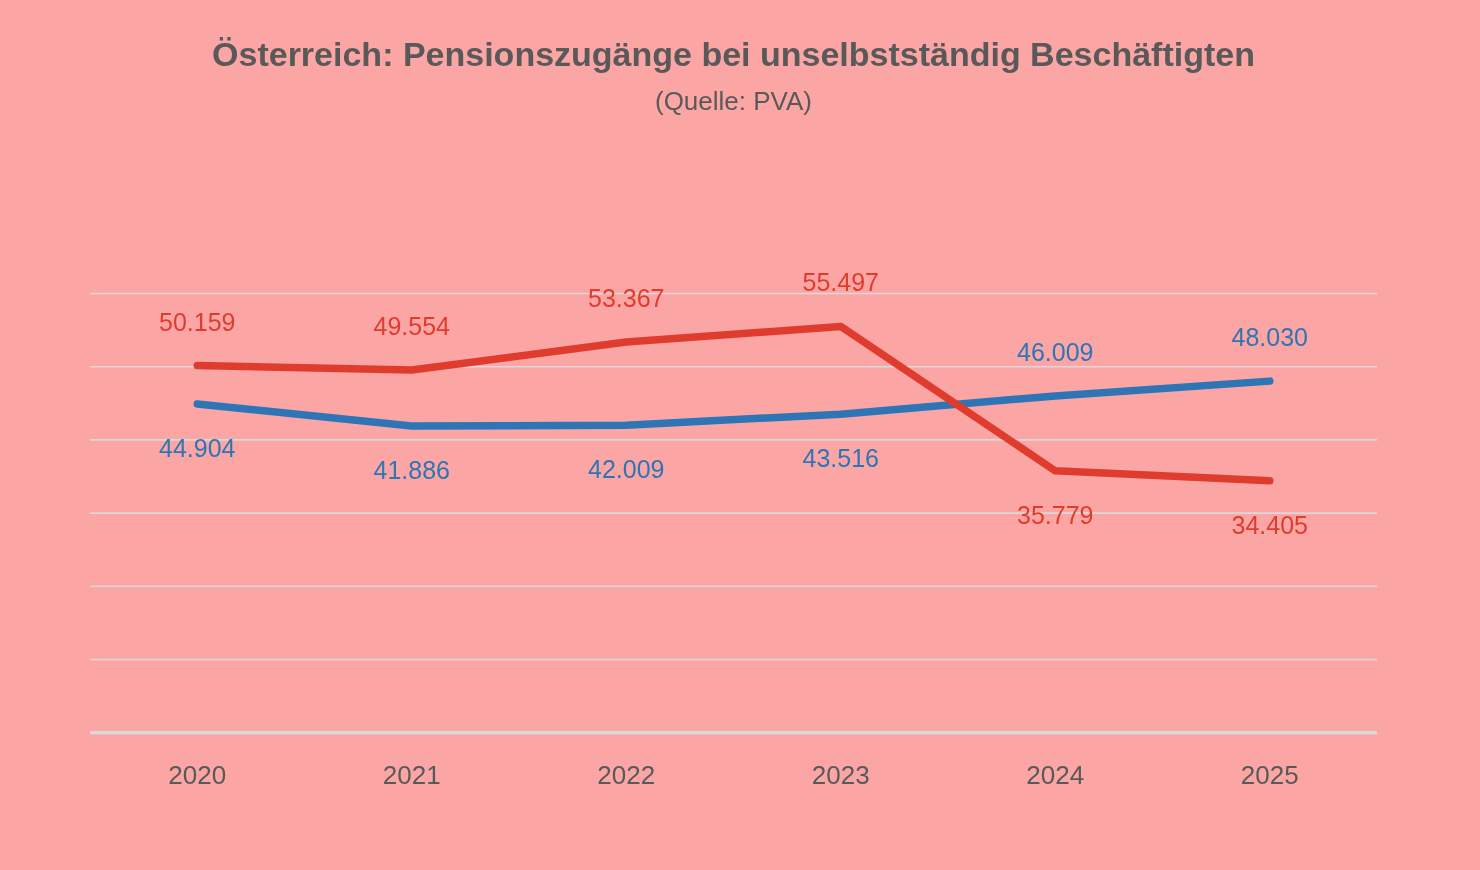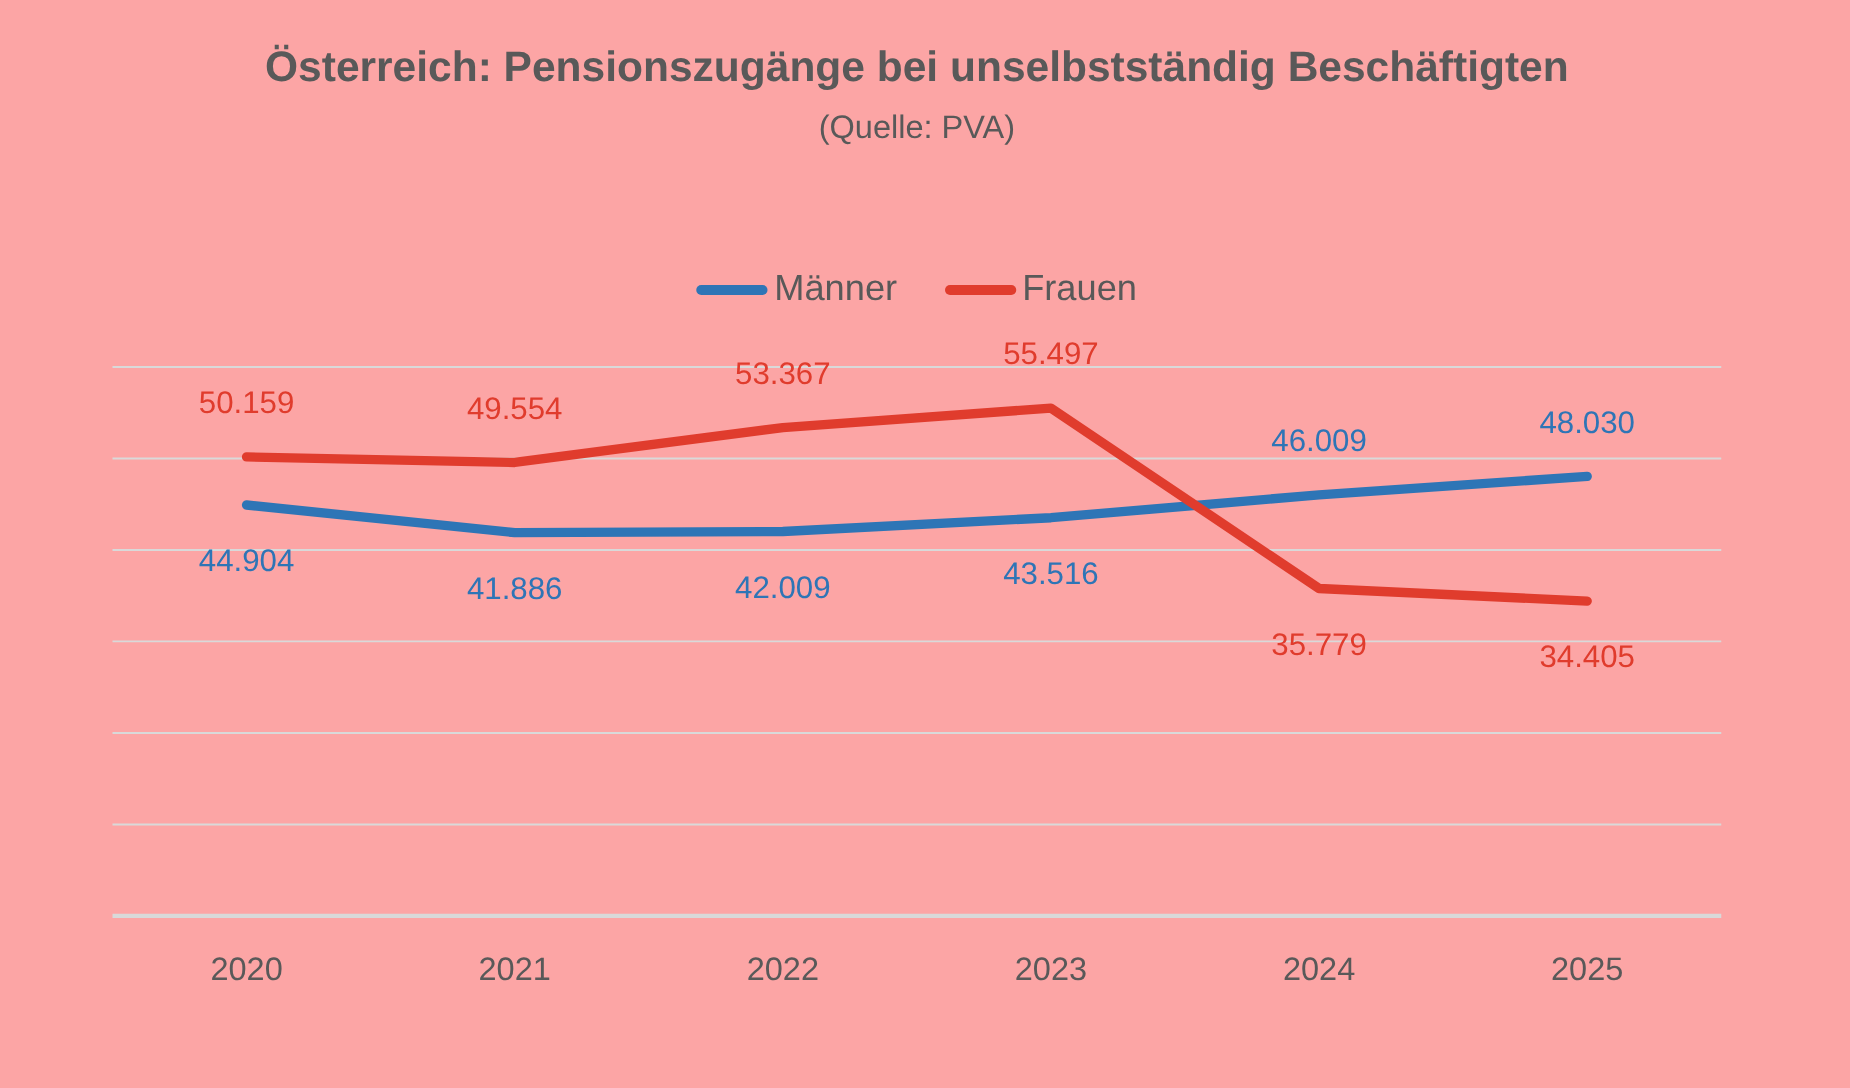--- a/index.html
+++ b/index.html
@@ -73,30 +73,20 @@
 </head>
 <body>
 
 <div class="stage">
 
   <div class="chart-header">
     <div class="chart-title">Österreich: Pensionszugänge bei unselbstständig Beschäftigten</div>
     <div class="chart-subtitle">(Quelle: PVA)</div>
   </div>
 
-  <div class="legend">
-      <span class="legend-item">
-        <span class="legend-swatch" style="background: rgb(46, 117, 182);"></span>
-        <span class="legend-label" style="color: rgb(89, 89, 89);">Männer</span>
-      </span>
-      <span class="legend-item">
-        <span class="legend-swatch" style="background: rgb(224, 60, 45);"></span>
-        <span class="legend-label" style="color: rgb(89, 89, 89);">Frauen</span>
-      </span>
-    </div>
 
   <svg class="chart-svg" width="1480" height="870" viewBox="0 0 1480 870" xmlns="http://www.w3.org/2000/svg">
       <g>
         <line x1="90" x2="1377" y1="293.5" y2="293.5" stroke="#D9D9D9" stroke-width="1.6"></line>
         <line x1="90" x2="1377" y1="366.7" y2="366.7" stroke="#D9D9D9" stroke-width="1.6"></line>
         <line x1="90" x2="1377" y1="439.9" y2="439.9" stroke="#D9D9D9" stroke-width="1.6"></line>
         <line x1="90" x2="1377" y1="513.1" y2="513.1" stroke="#D9D9D9" stroke-width="1.6"></line>
         <line x1="90" x2="1377" y1="586.3" y2="586.3" stroke="#D9D9D9" stroke-width="1.6"></line>
         <line x1="90" x2="1377" y1="659.5" y2="659.5" stroke="#D9D9D9" stroke-width="1.6"></line>
       </g>

